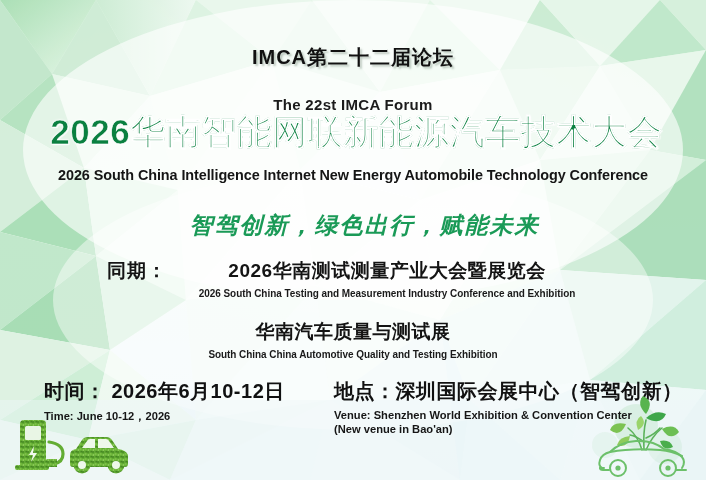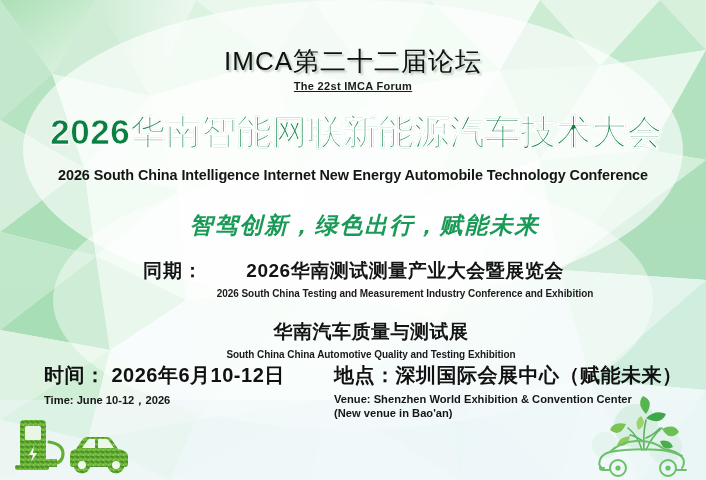--- a/index.html
+++ b/index.html
@@ -17,65 +17,64 @@
   }
   
   #poly{position:absolute;inset:0;width:706px;height:480px;}
   
   .blob{position:absolute;border-radius:50%;background:rgba(168,222,180,.30);}
 
   
   .wrap{position:absolute;left:0;right:0;text-align:center;}
 
   #t-forum-cn{
-    top:44px;font-size:26px;font-weight:normal;color:#111;
+    top:44px;font-size:20px;font-weight:bold;color:#111;
     letter-spacing:1px;
     text-shadow:2px 2px 2px rgba(120,140,125,.45);
   }
   #t-forum-en{
-    top:80px;font-size:11px;font-weight:bold;color:#1b1b1b;
+    top:96px;font-size:15px;font-weight:bold;color:#1b1b1b;
     letter-spacing:.3px;
-    text-decoration:underline;
   }
   #t-main-cn{
     top:109px;font-size:35px;font-weight:bold;color:#0a8040;
     letter-spacing:.5px;
     -webkit-text-stroke:0.6px #ffffff;
     text-shadow:0 0 3px rgba(255,255,255,.95), 1px 1px 1px rgba(255,255,255,.9);
     margin-left:7px;
   }
   #t-main-en{
     top:166px;font-size:15.5px;font-weight:bold;color:#151515;
     transform:scaleX(.93);
     letter-spacing:-0.1px;white-space:nowrap;
   }
   #t-slogan{
     top:210px;font-size:23px;font-weight:bold;font-style:italic;color:#1a9a57;
     letter-spacing:2px;
     margin-left:23px;
   }
 
   
-  #concurrent{position:absolute;top:258px;left:0;right:0;padding-left:36px;}
+  #concurrent{position:absolute;top:258px;left:0;right:0;}
   .cc-row{position:relative;text-align:center;}
   #cc-label{
     position:absolute;left:107px;top:0;font-size:19px;font-weight:bold;color:#141414;
     letter-spacing:1px;
   }
   .ev-cn{font-size:19px;font-weight:bold;color:#141414;letter-spacing:.5px;}
   .ev-en{font-size:10.5px;font-weight:bold;color:#1a1a1a;margin-top:3px;
          transform:scaleX(.95);letter-spacing:-0.05px;}
   #ev1{padding-left:28px;margin-left:40px;}
   #ev2-wrap{margin-top:20px;}
 
   
   #info{position:absolute;top:362px;left:0;right:0;height:70px;}
   #time-col{position:absolute;left:44px;top:0;text-align:left;}
   #venue-col{position:absolute;left:334px;top:0;text-align:left;}
-  .inf-cn{font-size:20px;font-weight:bold;color:#111;letter-spacing:.5px;white-space:nowrap;}
+  .inf-cn{font-size:20px;font-weight:bold;color:#111;letter-spacing:.5px;white-space:nowrap;margin-top:16px;}
   .inf-en{font-size:11.5px;font-weight:bold;color:#161616;margin-top:4px;white-space:nowrap;
           transform:scaleX(.97);transform-origin:left center;}
   .inf-en2{margin-top:2px;}
 
   
   #ev-charge{position:absolute;left:12px;top:416px;width:124px;height:60px;}
   #leaf-car{position:absolute;left:586px;top:396px;width:116px;height:84px;}
 </style>
 </head>
 <body>
@@ -210,21 +209,21 @@
     </div>
   </div>
 
   <div id="info">
     <div id="time-col">
       <div class="inf-cn"><span>时间：</span><span style="display:inline-block;width:6px;"></span><span>2026年6月10-12日</span></div>
       <div class="inf-en">Time: June 10-12，2026</div>
     </div>
 
     <div id="venue-col">
-      <div class="inf-cn"><span>地点：</span><span>深圳国际会展中心（赋能未来）</span></div>
+      <div class="inf-cn"><span>地点：</span><span>深圳国际会展中心（智驾创新）</span></div>
       <div class="inf-en">Venue: Shenzhen World Exhibition &amp; Convention Center</div>
       <div class="inf-en inf-en2">(New venue in Bao'an)</div>
     </div>
   </div>
 
   <svg id="ev-charge" viewBox="0 0 124 60">
     <defs>
       <pattern id="grass" width="5" height="5" patternUnits="userSpaceOnUse">
         <rect width="5" height="5" fill="#63ad33"></rect>
         <circle cx="1" cy="1" r="1.2" fill="#4e9227"></circle>

